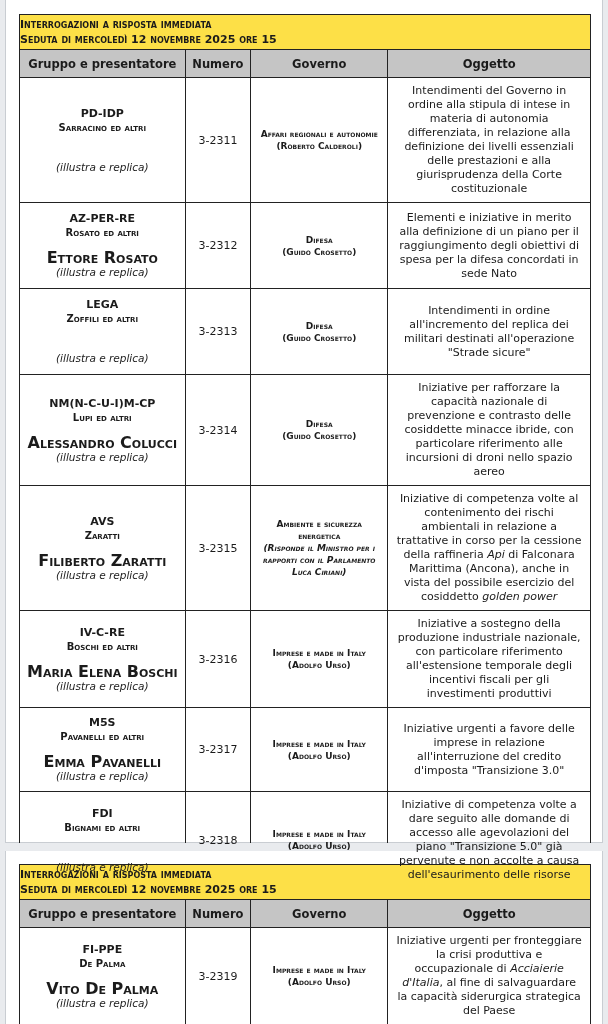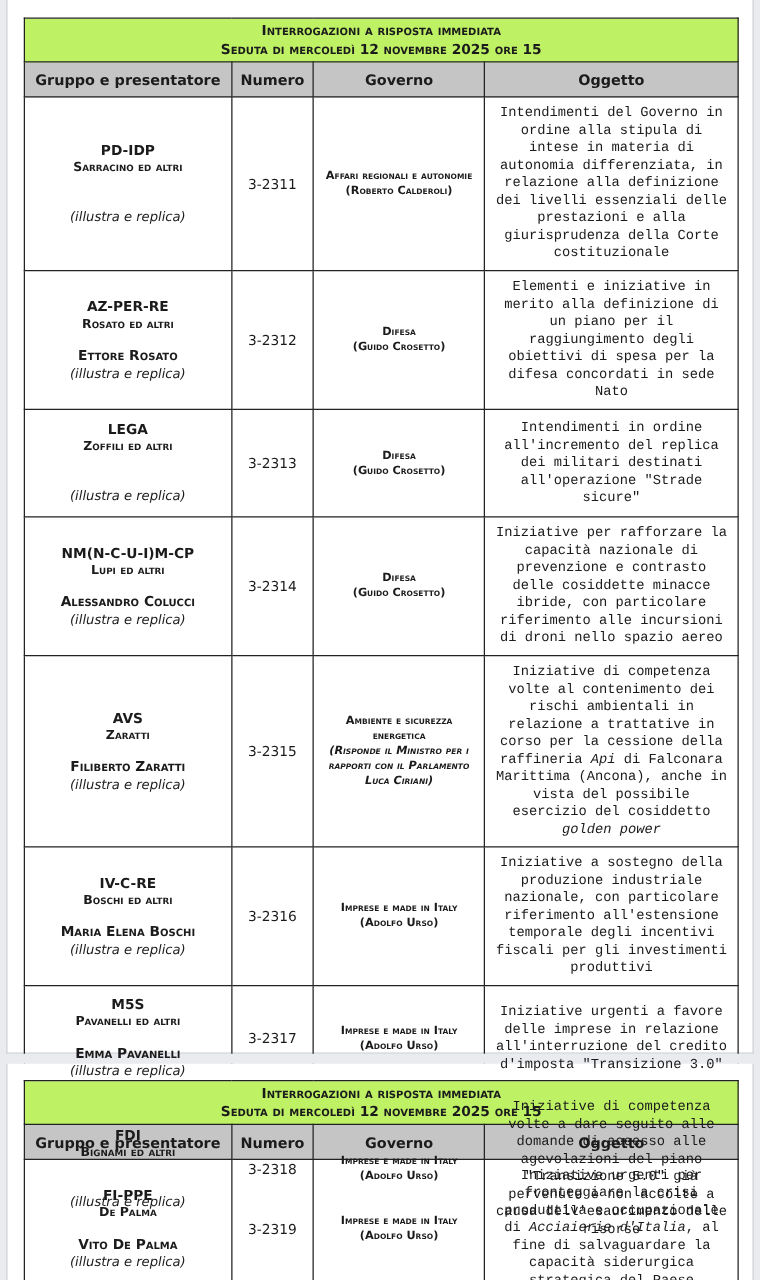--- a/index.html
+++ b/index.html
@@ -26,48 +26,47 @@
   }
   table.qtable, table.qtable th, table.qtable td {
     border:1.5px solid #222222;
   }
   .col-pres { width:29%; }
   .col-num  { width:11.5%; }
   .col-gov  { width:24%; }
   .col-ogg  { width:35.5%; }
   tr.title-row td {
     height:34px;
-    text-align:center;
-    background:#bef264;
+    background:#fde047;
     font-weight:bold;
     font-size:11px;
     font-variant:small-caps;
     line-height:15px;
     padding:2px 0;
   }
   tr.head-row th {
     height:28px;
     background:#c5c5c5;
     font-size:11.5px;
     font-weight:bold;
     text-align:center;
     vertical-align:middle;
   }
   td { vertical-align:middle; }
   td.cell-pres { text-align:center; padding:8px 6px; }
   .pres-group { font-size:11px; font-weight:bold; line-height:14px; }
   .pres-name  { font-size:10px; font-weight:bold; font-variant:small-caps; line-height:13px; }
-  .pres-person{ font-size:11px; font-weight:bold; font-variant:small-caps; line-height:13px;
+  .pres-person{ font-size:16px; font-weight:bold; font-variant:small-caps; line-height:13px;
                 margin-top:12px; min-height:13px; }
   .pres-note  { font-size:10.5px; font-style:italic; line-height:13px; margin-top:2px; }
   td.cell-num { text-align:center; font-size:11px; }
   td.cell-gov { text-align:center; padding:4px 5px;font-weight:bold; }
   .gov-dept     { font-size:9px; font-variant:small-caps; line-height:12px; }
   .gov-minister { font-size:9px; font-variant:small-caps; line-height:12px; }
-  td.cell-ogg { text-align:center; font-size:11px; line-height:14px; padding:6px 8px;font-family:Liberation Mono, monospace; }
+  td.cell-ogg { text-align:center; font-size:11px; line-height:14px; padding:6px 8px; }
   tr.r1 td { height:94px; } tr.r2 td { height:86px; } tr.r3 td { height:86px; }
   tr.r4 td { height:86px; } tr.r5 td { height:87px; } tr.r6 td { height:85px; }
   tr.r7 td { height:84px; } tr.r8 td { height:91px; } tr.r9 td { height:88px; }
 </style>
 </head>
 <body>
 
 <div class="page page-1">
   <table class="qtable">
     <colgroup>

